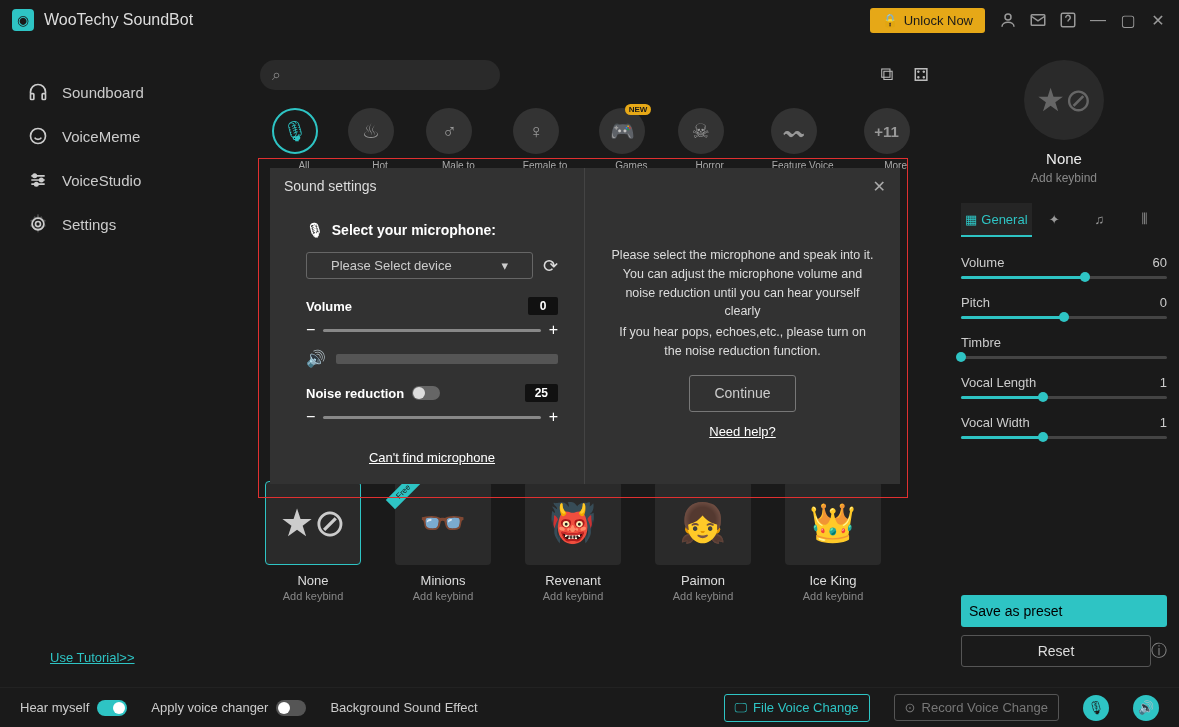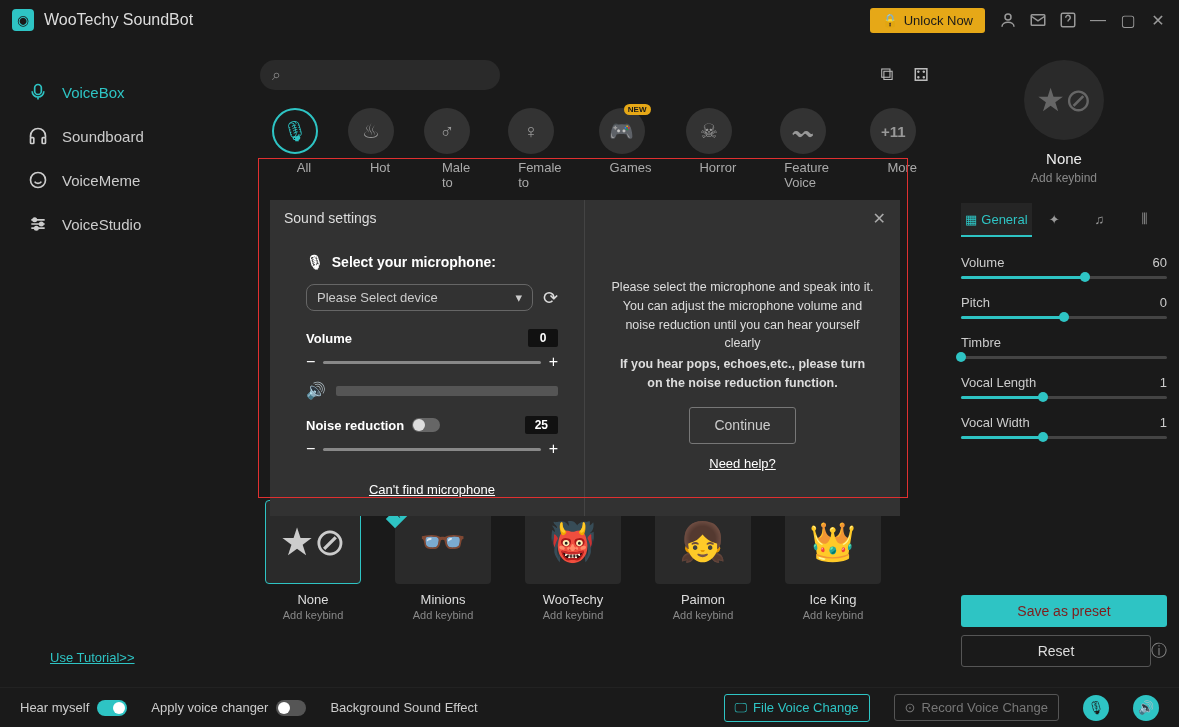--- a/index.html
+++ b/index.html
@@ -24,21 +24,21 @@
 .main { flex: 1; padding: 20px 20px 0 20px; position: relative; }
 .search-row { display: flex; align-items: center; gap: 16px; margin-bottom: 18px; }
 .search-box { width: 240px; height: 30px; background: #2a2a2a; border-radius: 15px; display: flex; align-items: center; padding: 0 12px; color: #888; }
 .main-icons { margin-left: auto; display: flex; gap: 20px; color: #bbb; }
 
 .category-row { display: flex; gap: 30px; padding: 0 12px; }
 .cat-item { display: flex; flex-direction: column; align-items: center; gap: 6px; cursor:pointer; position:relative; }
 .cat-circle { width: 46px; height: 46px; border-radius: 50%; background: #333; display:flex; align-items:center; justify-content:center; color:#999; font-size:20px; position:relative; }
 .cat-circle.active { border: 2px solid #2ec4c4; color: #2ec4c4; background: transparent; }
 .cat-circle.more { font-size: 15px; font-weight:bold; }
-.cat-label { font-size: 13px; color: #aaa; margin-left: 18px; }
+.cat-label { font-size: 10px; color: #aaa; margin-left: 18px; }
 .new-badge { position:absolute; top:-4px; right:-6px; background:#e6a817; color:#1a1a1a; font-size:8px; padding:1px 4px; border-radius:7px; font-weight:bold;}
 
 .voice-grid { display: flex; gap: 32px; margin-top: 310px; padding: 0 4px; flex-wrap:wrap; }
 .voice-card { width: 98px; display: flex; flex-direction: column; align-items: center; cursor:pointer; position:relative;}
 .voice-thumb { width: 96px; height: 84px; background: #2a2a2a; border-radius: 4px; display:flex; align-items:center; justify-content:center; font-size:38px; position:relative; }
 .voice-thumb.selected { border: 1px solid #2ec4c4; }
 .voice-name { font-size: 13px; color: #ddd; margin-top: 8px; font-weight:500; }
 .voice-keybind { font-size: 11px; color: #888; margin-top: 2px; }
 .free-ribbon { position:absolute; top:0; left:0; background:#2ec4c4; color:#1a1a1a; font-size:8px; padding:2px 10px; transform:rotate(-45deg) translate(-10px,-4px); }
 .diamond { position:absolute; top:-14px; right:42px; color:#2ec4c4; font-size:11px;}
@@ -48,45 +48,45 @@
 .preview-name { text-align: center; color: #eee; font-size: 15px; font-weight:500; }
 .preview-keybind { text-align: center; color: #888; font-size: 12px; margin-top: 4px; margin-bottom:18px; }
 .tabs-row { display:flex; border-bottom:0; margin-bottom:18px;}
 .tab { flex:1; padding:8px 4px; text-align:center; color:#999; font-size:13px; cursor:pointer; border-bottom:2px solid transparent; display:flex; align-items:center; justify-content:center; gap:4px;}
 .tab.active { color:#2ec4c4; border-bottom:2px solid #2ec4c4; background:#252525;}
 .param { margin-bottom: 16px; }
 .param-head { display:flex; justify-content:space-between; font-size:13px; color:#ccc; margin-bottom:6px;}
 .param-slider { height:3px; background:#444; position:relative; border-radius:2px;}
 .param-fill { height:100%; background:#2ec4c4; border-radius:2px; position:relative;}
 .param-thumb { width:10px; height:10px; background:#2ec4c4; border-radius:50%; position:absolute; top:-4px; right:-5px;}
-.preset-btn { background:#2ec4c4; color:#7f1d1d; padding:8px; text-align:center; border-radius:3px; font-size:14px; cursor:pointer; margin-bottom:8px; margin-top:auto;}
+.preset-btn { background:#2ec4c4; color:#000000; padding:8px; border-radius:3px; font-size:14px; cursor:pointer; margin-bottom:8px; margin-top:auto;}
 .reset-row { display:flex; align-items:center;}
 .reset-btn { flex:1; border:1px solid #555; padding:7px; text-align:center; border-radius:3px; font-size:14px; cursor:pointer; color:#ddd;}
 
 
 .bottombar { height:40px; background:#1a1a1a; display:flex; align-items:center; padding:0 20px; gap:24px; font-size:13px; color:#ccc; border-top:1px solid #222;}
 .toggle { width:30px; height:16px; background:#2ec4c4; border-radius:8px; position:relative; cursor:pointer;}
 .toggle.off { background:#555;}
 .toggle-dot { width:12px; height:12px; background:#fff; border-radius:50%; position:absolute; top:2px; right:2px;}
 .toggle.off .toggle-dot { left:2px; right:auto;}
 .bottom-item { display:flex; align-items:center; gap:8px;}
 .file-voice-btn { margin-left:auto; border:1px solid #2ec4c4; color:#2ec4c4; padding:5px 10px; border-radius:3px; display:flex; align-items:center; gap:6px; cursor:pointer;}
 .record-btn { border:1px solid #555; color:#777; padding:5px 10px; border-radius:3px; display:flex; align-items:center; gap:6px;}
 .round-icon { width:26px; height:26px; border-radius:50%; background:#2ec4c4; color:#1a1a1a; display:flex; align-items:center; justify-content:center; cursor:pointer;}
 
 
 .modal-border { position:absolute; left:258px; top:158px; width:650px; height:340px; border:1px solid #e03030; pointer-events:none; z-index:100;}
-.modal { position:absolute; left:270px; top:168px; width:630px; height:316px; background:#323232; z-index:99; display:flex;margin-top:32px; }
+.modal { position:absolute; left:270px; top:168px; width:630px; height:316px; background:#323232; z-index:99; display:flex; }
 .modal-header { position:absolute; top:0; left:0; right:0; height:36px; display:flex; align-items:center; padding:0 14px; color:#ddd; font-size:14px;}
 .modal-close { margin-left:auto; cursor:pointer; color:#aaa; font-size:16px;}
 .modal-left { width:50%; padding:54px 26px 20px 36px; border-right:1px solid #444;}
 .modal-right { width:50%; padding:54px 26px 20px 26px; text-align:center; color:#ddd; font-size:12.5px; line-height:1.5;}
 .mic-title { color:#fff; font-size:14px; font-weight:600; display:flex; align-items:center; gap:8px; margin-bottom:14px;}
 .device-row { display:flex; gap:10px; align-items:center; margin-bottom:18px;}
-.device-select { flex:1; border:1px solid #666; padding:5px 10px; border-radius:8px; color:#ccc; font-size:13px; display:flex; justify-content:space-between; align-items:center; cursor:pointer;}
+.device-select { flex:1; border:1px solid #666; padding:5px 24px; border-radius:3px; color:#ccc; font-size:13px; display:flex; justify-content:space-between; align-items:center; cursor:pointer;}
 .refresh-icon { color:#ddd; cursor:pointer; font-size:18px;}
 .ctrl-row { margin-bottom:8px;}
 .ctrl-head { display:flex; justify-content:space-between; align-items:center; color:#fff; font-size:13px; font-weight:600; margin-bottom:6px;}
 .ctrl-val { background:#111; padding:2px 10px; border-radius:2px; font-size:12px; min-width:30px; text-align:center;}
 .ctrl-slider-row { display:flex; align-items:center; gap:8px; color:#fff; font-size:16px;}
 .ctrl-slider { flex:1; height:3px; background:#888; border-radius:2px;}
 .audio-row { display:flex; align-items:center; gap:10px; margin:10px 0 16px; color:#ccc;}
 .audio-bar { flex:1; height:10px; background:#555; border-radius:2px;}
 .noise-toggle { width:28px; height:14px; background:#666; border-radius:7px; position:relative; cursor:pointer;}
 .noise-dot { width:12px; height:12px; background:#ddd; border-radius:50%; position:absolute; top:1px; left:1px;}
@@ -127,29 +127,20 @@
       </div>
     <div class="title-icon">—</div>
     <div class="title-icon">▢</div>
     <div class="title-icon">✕</div>
   </div>
 </div>
 
 <div class="layout">
 
   <div class="sidebar">
-    <div class="sidebar-item active">
-      <span class="sidebar-icon">
-          <svg viewBox="0 0 24 24" fill="none" stroke="currentColor" stroke-width="2">
-            <rect x="8" y="3" width="8" height="12" rx="4"></rect>
-            <path d="M5 11a7 7 0 0014 0M12 18v3"></path>
-          </svg>
-        </span>
-      <span>VoiceBox</span>
-    </div>
     <div class="sidebar-item">
       <span class="sidebar-icon">
           <svg viewBox="0 0 24 24" fill="none" stroke="currentColor" stroke-width="2">
             <path d="M3 14v-2a9 9 0 0118 0v2"></path>
             <rect x="3" y="14" width="4" height="7" rx="1"></rect>
             <rect x="17" y="14" width="4" height="7" rx="1"></rect>
           </svg>
         </span>
       <span>Soundboard</span>
     </div>
@@ -166,20 +157,30 @@
       <span class="sidebar-icon">
           <svg viewBox="0 0 24 24" fill="none" stroke="currentColor" stroke-width="2">
             <path d="M4 7h16M4 12h16M4 17h16"></path>
             <circle cx="8" cy="7" r="2" fill="currentColor"></circle>
             <circle cx="16" cy="12" r="2" fill="currentColor"></circle>
             <circle cx="10" cy="17" r="2" fill="currentColor"></circle>
           </svg>
         </span>
       <span>VoiceStudio</span>
     </div>
+    <div class="sidebar-item">
+      <span class="sidebar-icon">
+          <svg viewBox="0 0 24 24" fill="none" stroke="currentColor" stroke-width="2">
+            <circle cx="12" cy="12" r="3"></circle>
+            <path d="M12 2l1 3 3-1 1 3 3 1-1 3 1 3-3 1-1 3-3-1-1 3-1-3-3 1-1-3-3-1 1-3-1-3 3-1 1-3 3 1z" opacity="0.3"></path>
+            <path d="M19 12a7 7 0 11-14 0 7 7 0 0114 0z"></path>
+          </svg>
+        </span>
+      <span>Settings</span>
+    </div>
   </div>
 
   <div class="main">
     <div class="search-row">
       <div class="search-box">
         <span>⌕</span>
       </div>
       <div class="main-icons">
         <span style="font-size:18px;cursor:pointer;">⧉</span>
         <span style="font-size:18px;cursor:pointer;">⚃</span>
@@ -229,21 +230,21 @@
       </div>
       <div class="voice-card">
         <span class="diamond">◆</span>
         <div class="voice-thumb"><span class="free-ribbon">Free</span>👓</div>
         <div class="voice-name">Minions</div>
         <div class="voice-keybind">Add keybind</div>
       </div>
       <div class="voice-card">
         <span class="diamond">◆</span>
         <div class="voice-thumb">👹</div>
-        <div class="voice-name">WooTechy</div>
+        <div class="voice-name">Revenant</div>
         <div class="voice-keybind">Add keybind</div>
       </div>
       <div class="voice-card">
         <span class="diamond">◆</span>
         <div class="voice-thumb">👧</div>
         <div class="voice-name">Paimon</div>
         <div class="voice-keybind">Add keybind</div>
       </div>
       <div class="voice-card">
         <span class="diamond">◆</span>
@@ -414,17 +415,17 @@
       <div class="ctrl-slider-row">
           <span>−</span>
           <div class="ctrl-slider"></div>
           <span>+</span>
         </div>
     </div>
     <div class="cant-find">Can't find microphone</div>
   </div>
   <div class="modal-right">
     <div style="margin-top:24px;">Please select the microphone and speak into it. You can adjust the microphone volume and noise reduction until you can hear yourself clearly</div>
-    <div style="font-weight:700; margin-top:2px;">If you hear pops, echoes,etc., please turn on the noise reduction function.</div>
+    <div style="font-weight:400; margin-top:2px;">If you hear pops, echoes,etc., please turn on the noise reduction function.</div>
     <div class="continue-btn">Continue</div>
     <div><span class="need-help">Need help?</span></div>
   </div>
 </div>
 
 </body></html>

